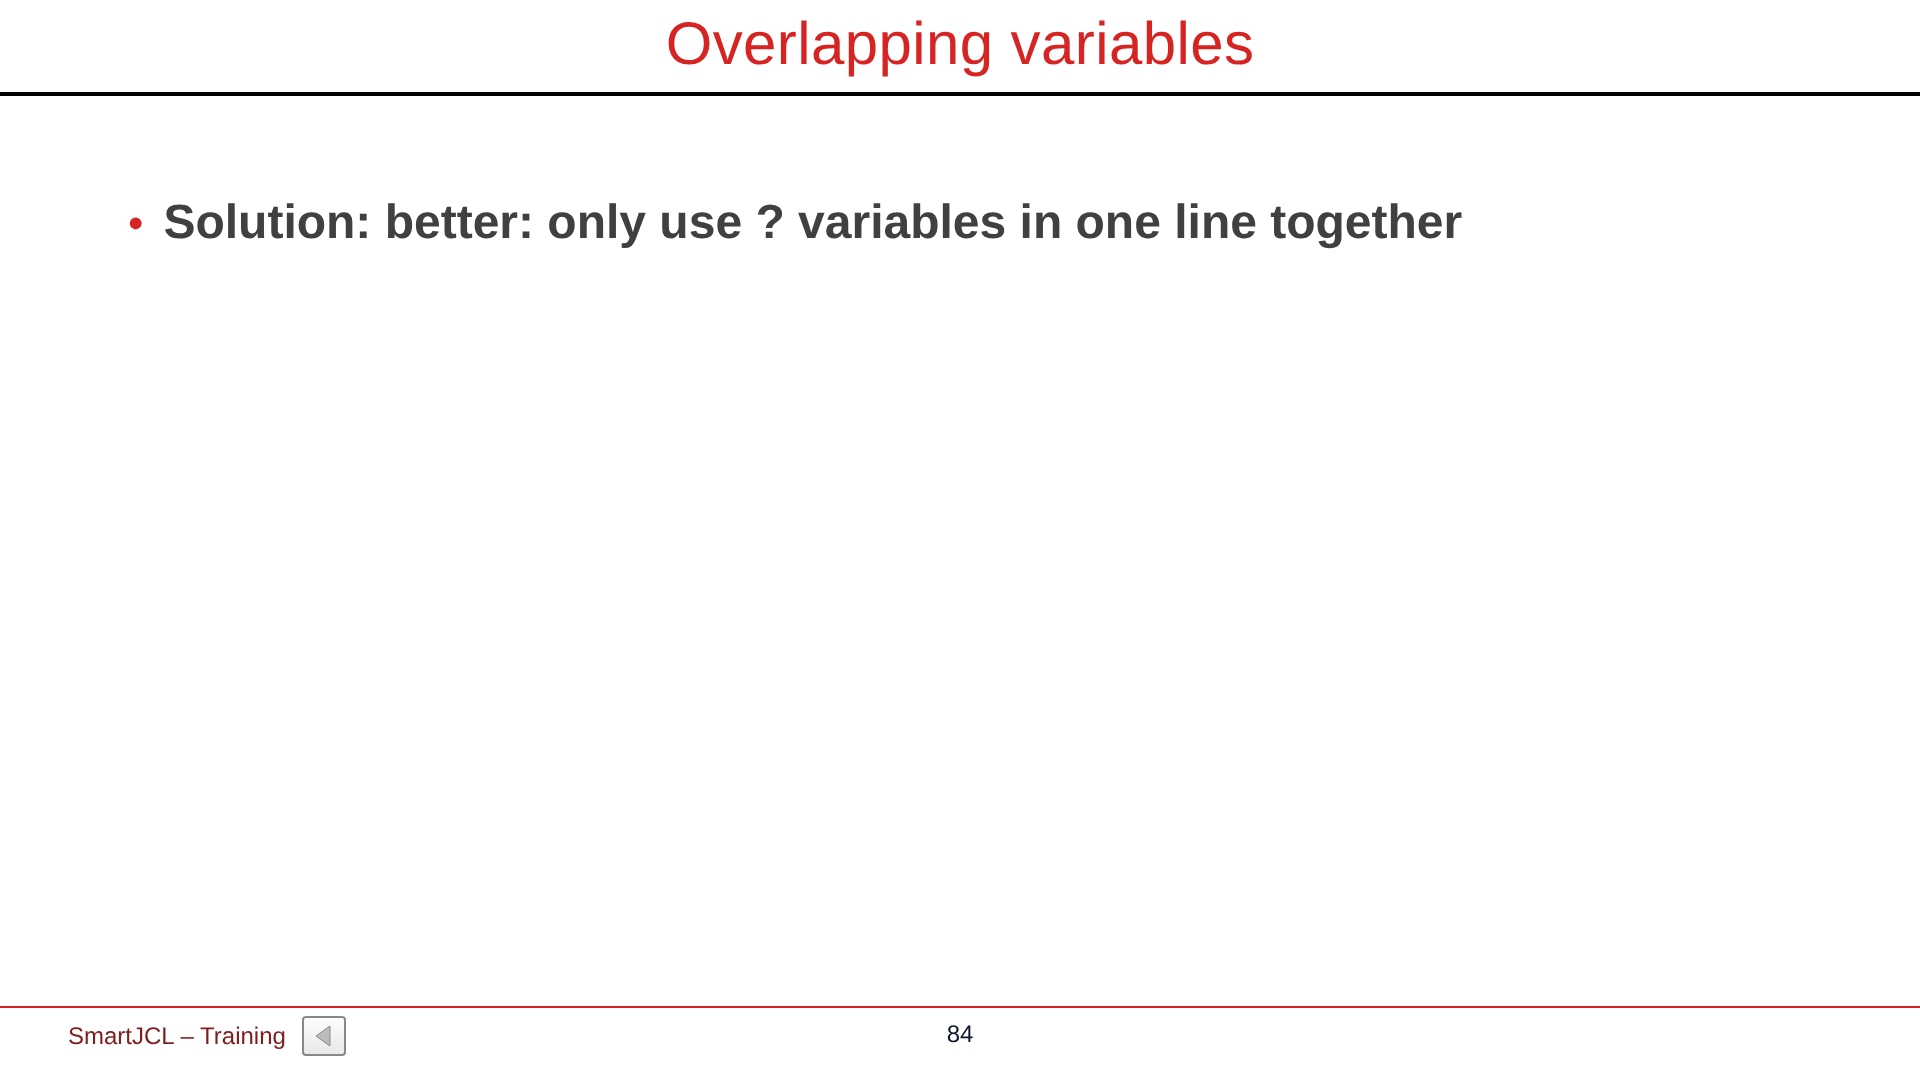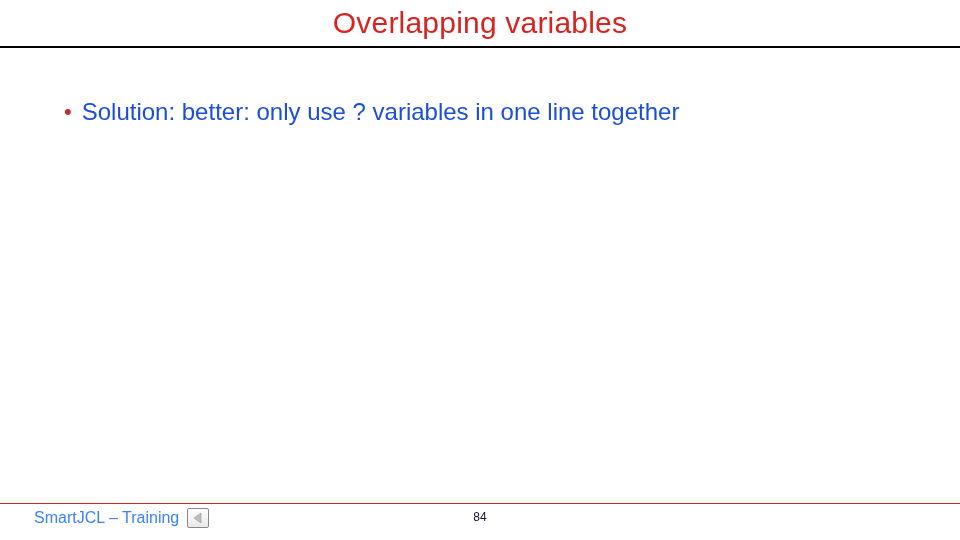--- a/index.html
+++ b/index.html
@@ -4,30 +4,30 @@
 <style>
   * { margin: 0; padding: 0; box-sizing: border-box; }
   html, body { width: 960px; height: 540px; font-family: Arial, Helvetica, sans-serif; background: #fff; overflow: hidden; }
   .slide { position: relative; width: 960px; height: 536px; }
   .title-wrap { text-align: center; padding-top: 6px; }
   .title { font-size: 30px; color: #d62423; font-weight: 400; letter-spacing: 0.2px; }
   .title-rule { border: none; border-top: 2px solid #000; margin-top: 6px; width: 100%; }
   .body { padding: 50px 64px 0 64px; }
   .bullet-row { display: flex; align-items: flex-start; gap: 10px; }
   .bullet-dot { color: #d62423; font-size: 22px; line-height: 28px; }
-  .bullet-text { font-size: 24px; color: #1d4ed8; line-height: 28px; }
+  .bullet-text { font-size: 24px; color: #404040; line-height: 28px; font-weight: bold; }
   .footer { position: absolute; left: 0; right: 0; bottom: 6px; }
   .footer-rule { border: none; border-top: 1px solid #d62423; width: 100%; }
   .footer-bar { display: flex; align-items: center; justify-content: space-between; padding: 4px 10px 0 34px; }
   .brand { font-size: 20px; font-weight: 400; letter-spacing: 0.5px; }
   .brand .h { color: #000; }
   .brand .o { color: #d62423; }
   .page-num { font-size: 12px; color: #0f172a; position: absolute; left: 50%; transform: translateX(-50%); top: 6px; }
   .footer-right { display: flex; align-items: center; gap: 8px; }
-  .course { font-size: 16px; color: #3b82f6; }
+  .course { font-size: 12px; color: #7f1d1d; }
   .back-btn { width: 22px; height: 20px; border: 1px solid #888; background: linear-gradient(#fdfdfd,#e9e9e9); display: flex; align-items: center; justify-content: center; border-radius: 2px; cursor: pointer; }
   .back-btn svg { display: block; }
   .footer-inner { position: relative; height: 26px; }
 </style>
 </head>
 <body>
 
 <div class="slide">
 
   <div class="title-wrap">

